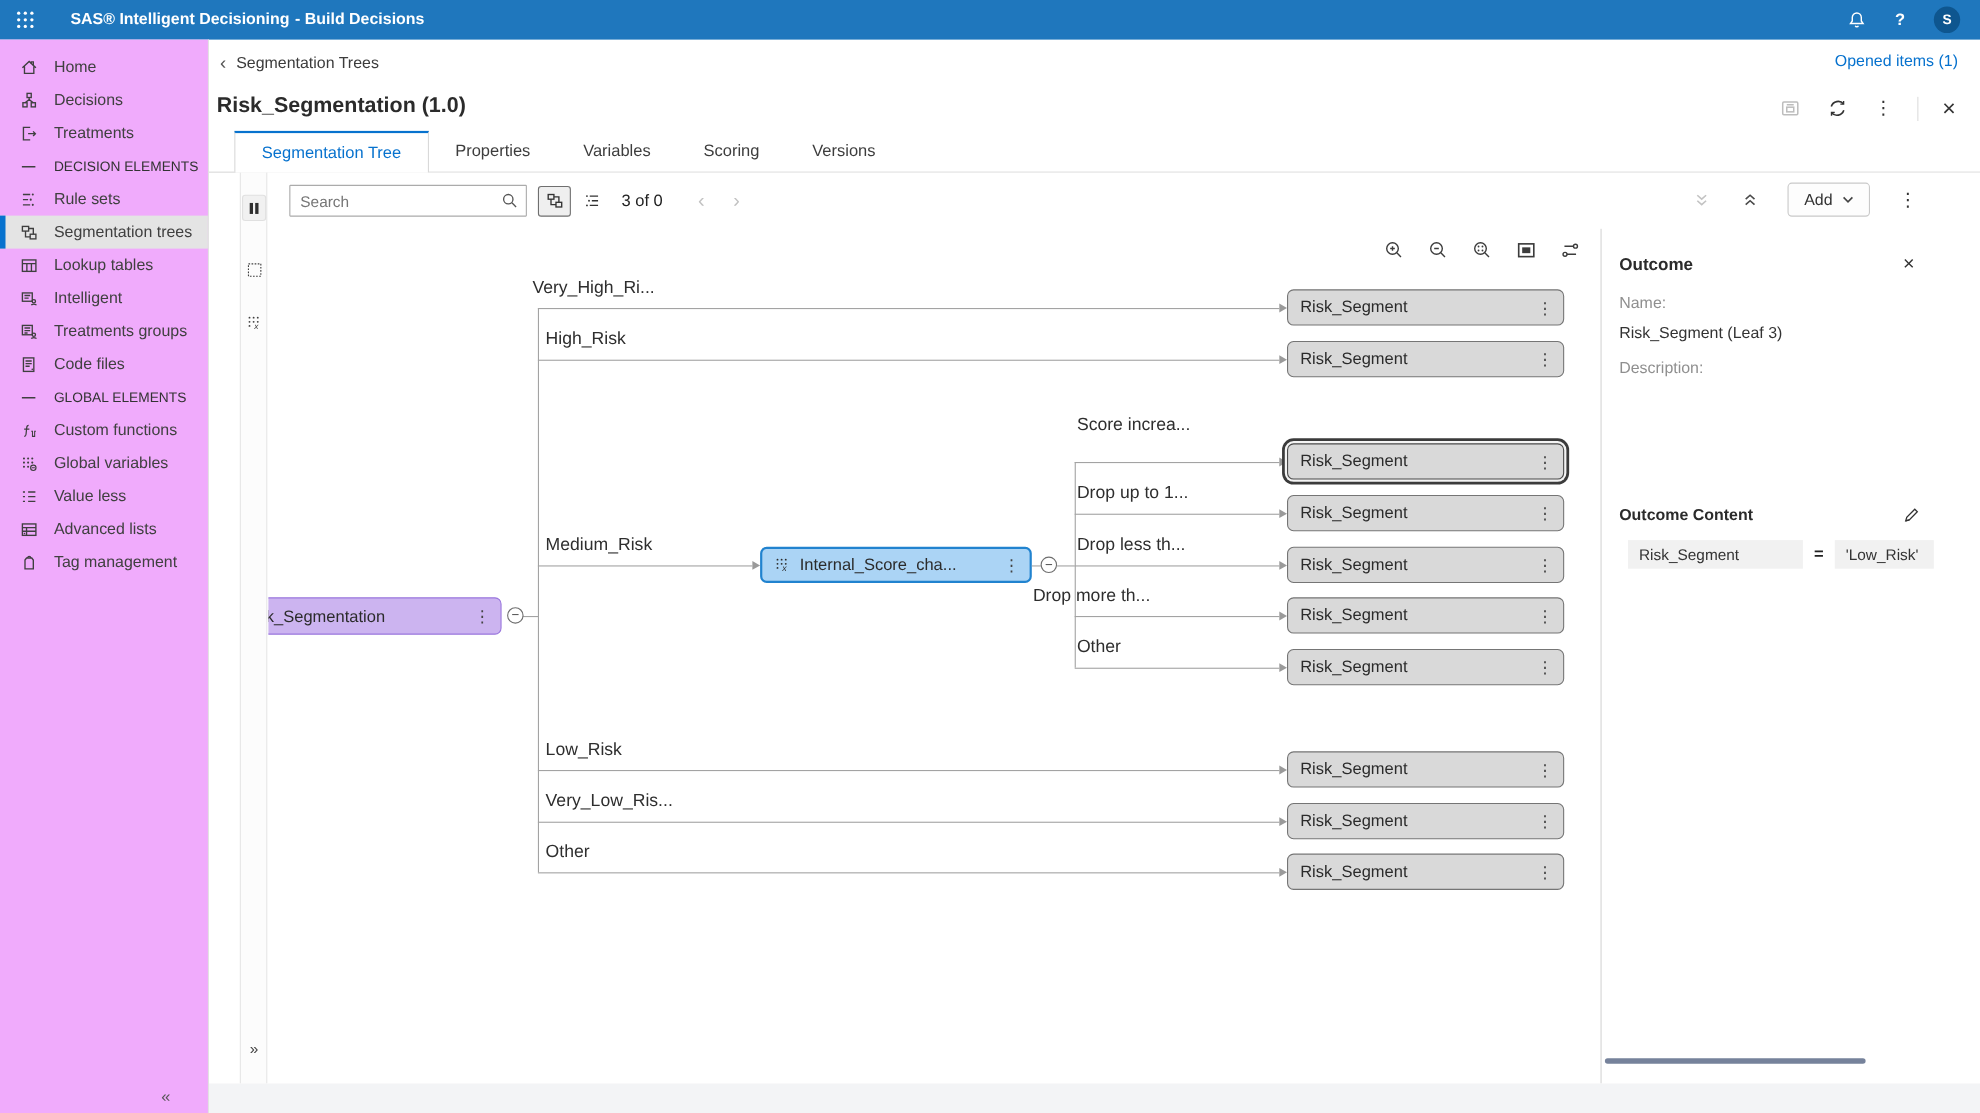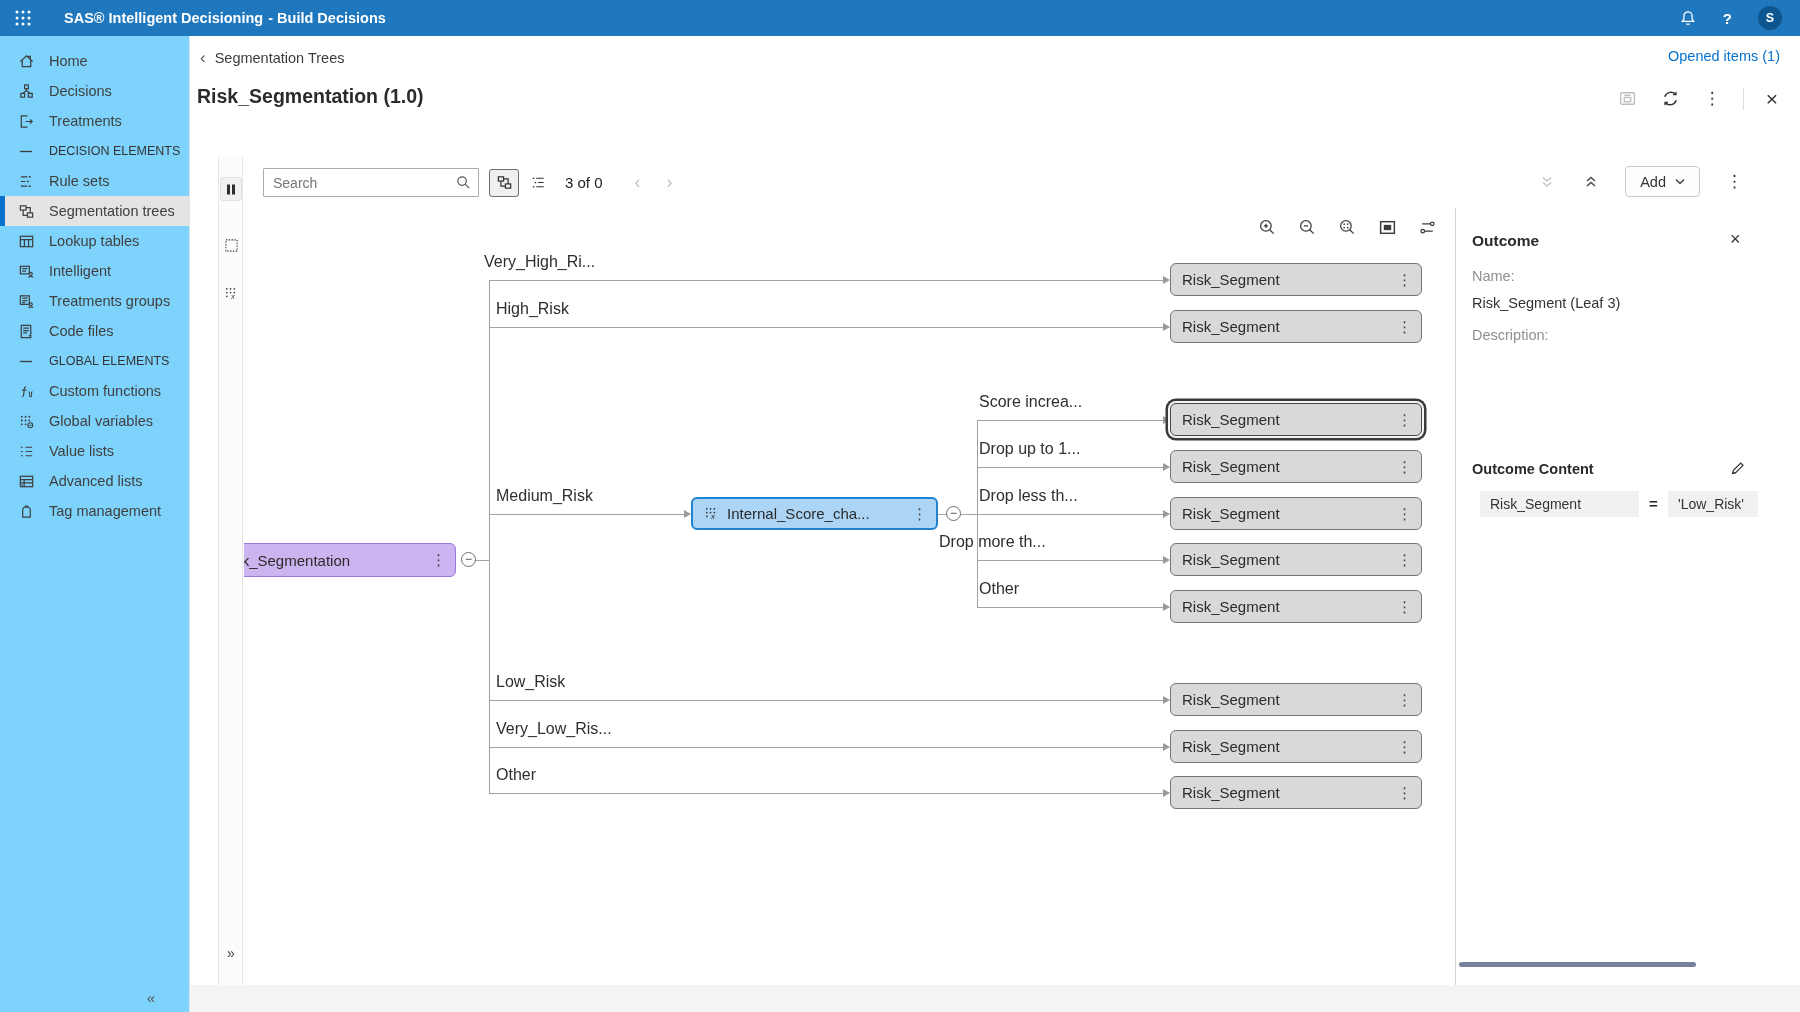--- a/index.html
+++ b/index.html
@@ -11,21 +11,21 @@
   .topbar{position:absolute;left:0;top:0;width:1800px;height:36px;background:#1f77bd;display:flex;align-items:center;color:#fff}
   .waffle{width:46px;display:flex;justify-content:center;cursor:pointer}
   .topbar-title{font-size:14.5px;margin-left:18px}
   .topbar-title b{font-weight:bold}
   .topbar-title span{font-weight:bold;margin-left:5px}
   .topbar-right{margin-left:auto;display:flex;align-items:center;gap:26px;padding-right:18px}
   .help-glyph{font-size:15px;font-weight:bold;color:#fff}
   .avatar{width:24px;height:24px;border-radius:50%;background:#0e568f;display:flex;align-items:center;justify-content:center;font-size:12.5px;font-weight:bold}
 
   
-  .sidebar{position:absolute;left:0;top:36px;width:190px;height:976px;background:#7dd3fc;border-right:1px solid #e2e2e2;padding-top:10px}
+  .sidebar{position:absolute;left:0;top:36px;width:190px;height:976px;background:#f0abfc;border-right:1px solid #e2e2e2;padding-top:10px}
   .side-item{position:relative;height:30px;display:flex;align-items:center;gap:14px;padding-left:17px;font-size:14.5px;color:#404040;cursor:pointer;white-space:nowrap}
   .side-item .sic{width:18px;display:flex;justify-content:center}
   .side-item.section{font-weight:normal;font-size:12.5px;color:#333;cursor:default}
   .side-item.selected{background:#e4e4e4}
   .side-item.selected::before{content:"";position:absolute;left:0;top:0;bottom:0;width:5px;background:#0772ce}
   .side-collapse{position:absolute;right:34px;bottom:6px;font-size:15px;color:#555;cursor:pointer}
 
   
   .crumb{position:absolute;left:200px;top:48px;font-size:14.5px;color:#3c3c3c;display:flex;gap:9px;align-items:center;cursor:pointer}
   .crumb .chev{font-size:17px;color:#555}
@@ -262,21 +262,21 @@
           </svg>
         </span>
       <span>Global variables</span>
     </div>
     <div class="side-item">
       <span class="sic">
           <svg width="17" height="17" viewBox="0 0 18 18" fill="none" stroke="#3f3f3f" stroke-width="1.3">
             <path d="M3 4.5h2M8 4.5h7M3 9h2M8 9h7M3 13.5h2M8 13.5h7"></path>
           </svg>
         </span>
-      <span>Value lists</span>
+      <span>Value less</span>
     </div>
     <div class="side-item">
       <span class="sic">
           <svg width="17" height="17" viewBox="0 0 18 18" fill="none" stroke="#3f3f3f" stroke-width="1.3">
             <rect x="2.5" y="3.5" width="13" height="11"></rect>
             <path d="M2.5 7h13M2.5 10.5h13M6.5 7v7.5"></path>
             <circle cx="4.5" cy="12.7" r="0.8" fill="#3f3f3f" stroke="none"></circle>
           </svg>
         </span>
       <span>Advanced lists</span>
@@ -314,20 +314,27 @@
           <path d="M3.8 12.8A6.2 6.2 0 0 0 14.4 10.6"></path>
           <path d="M14.2 2.6v2.8h-2.8" stroke-width="1.2"></path>
           <path d="M3.8 15.4v-2.8h2.8" stroke-width="1.2"></path>
         </svg>
     </button>
     <button class="iconbtn kebab">⋮</button>
     <span class="vdiv"></span>
     <button class="iconbtn xclose">×</button>
   </div>
 
+  <div class="tabbar">
+    <div class="tab active">Segmentation Tree</div>
+    <div class="tab">Properties</div>
+    <div class="tab">Variables</div>
+    <div class="tab">Scoring</div>
+    <div class="tab">Versions</div>
+  </div>
 
   <div class="toolbar">
     <div class="searchwrap">
       <input type="text" value="" placeholder="Search" style="">
       <span class="mag">
         <svg width="17" height="17" viewBox="0 0 18 18" fill="none" stroke="#555" stroke-width="1.3">
             <circle cx="7.5" cy="7.5" r="4.5"></circle>
             <path d="M11 11l4 4"></path>
           </svg>
       </span>
@@ -484,21 +491,21 @@
           </svg>
         </span>
       <span>Internal_Score_cha...</span>
       <span class="nkebab">⋮</span>
     </div>
     <div class="hline" style="left:694px;top:306px;width:14px"></div>
     <div class="ccircle" style="left:702px;top:298px">−</div>
     <div class="hline" style="left:717px;top:306px;width:16px"></div>
     <div class="vline" style="left:733px;top:212px;height:187px"></div>
 
-    <div class="blabel" style="left:735px;top:185px">Score increa...</div>
+    <div class="blabel" style="left:735px;top:170px">Score increa...</div>
     <div class="hline" style="left:733px;top:212px;width:186px"></div>
     <div class="arr" style="left:919px;top:208px"></div>
     <div class="node leaf selected" style="left:926px;top:195px">
       <span>Risk_Segment</span>
       <span class="nkebab">⋮</span>
     </div>
 
     <div class="blabel" style="left:735px;top:232px">Drop up to 1...</div>
     <div class="hline" style="left:733px;top:259px;width:186px"></div>
     <div class="arr" style="left:919px;top:255px"></div>

